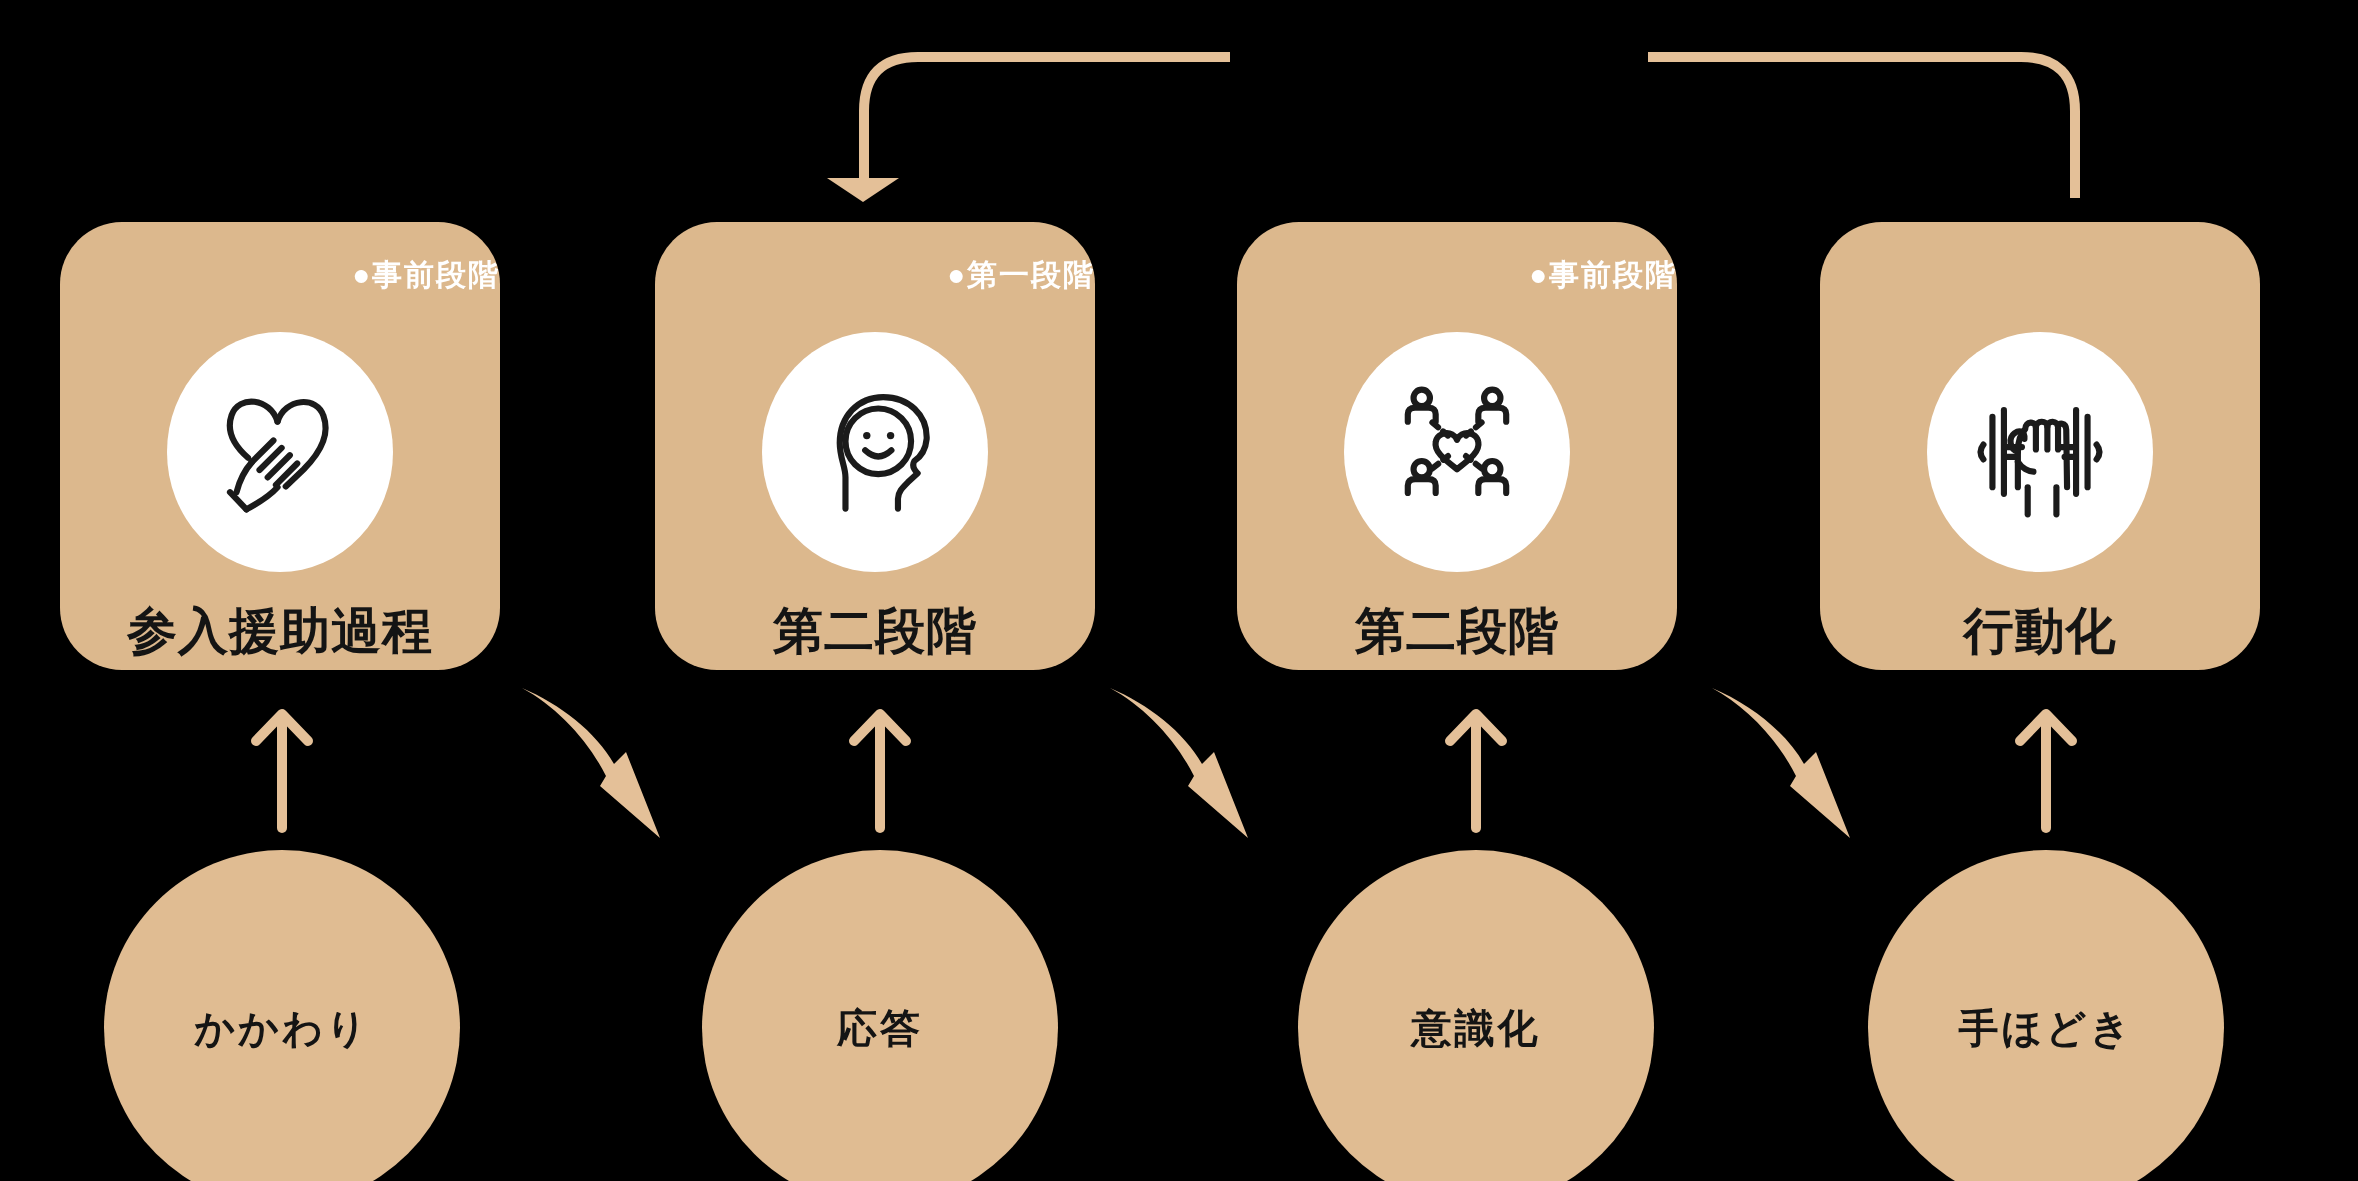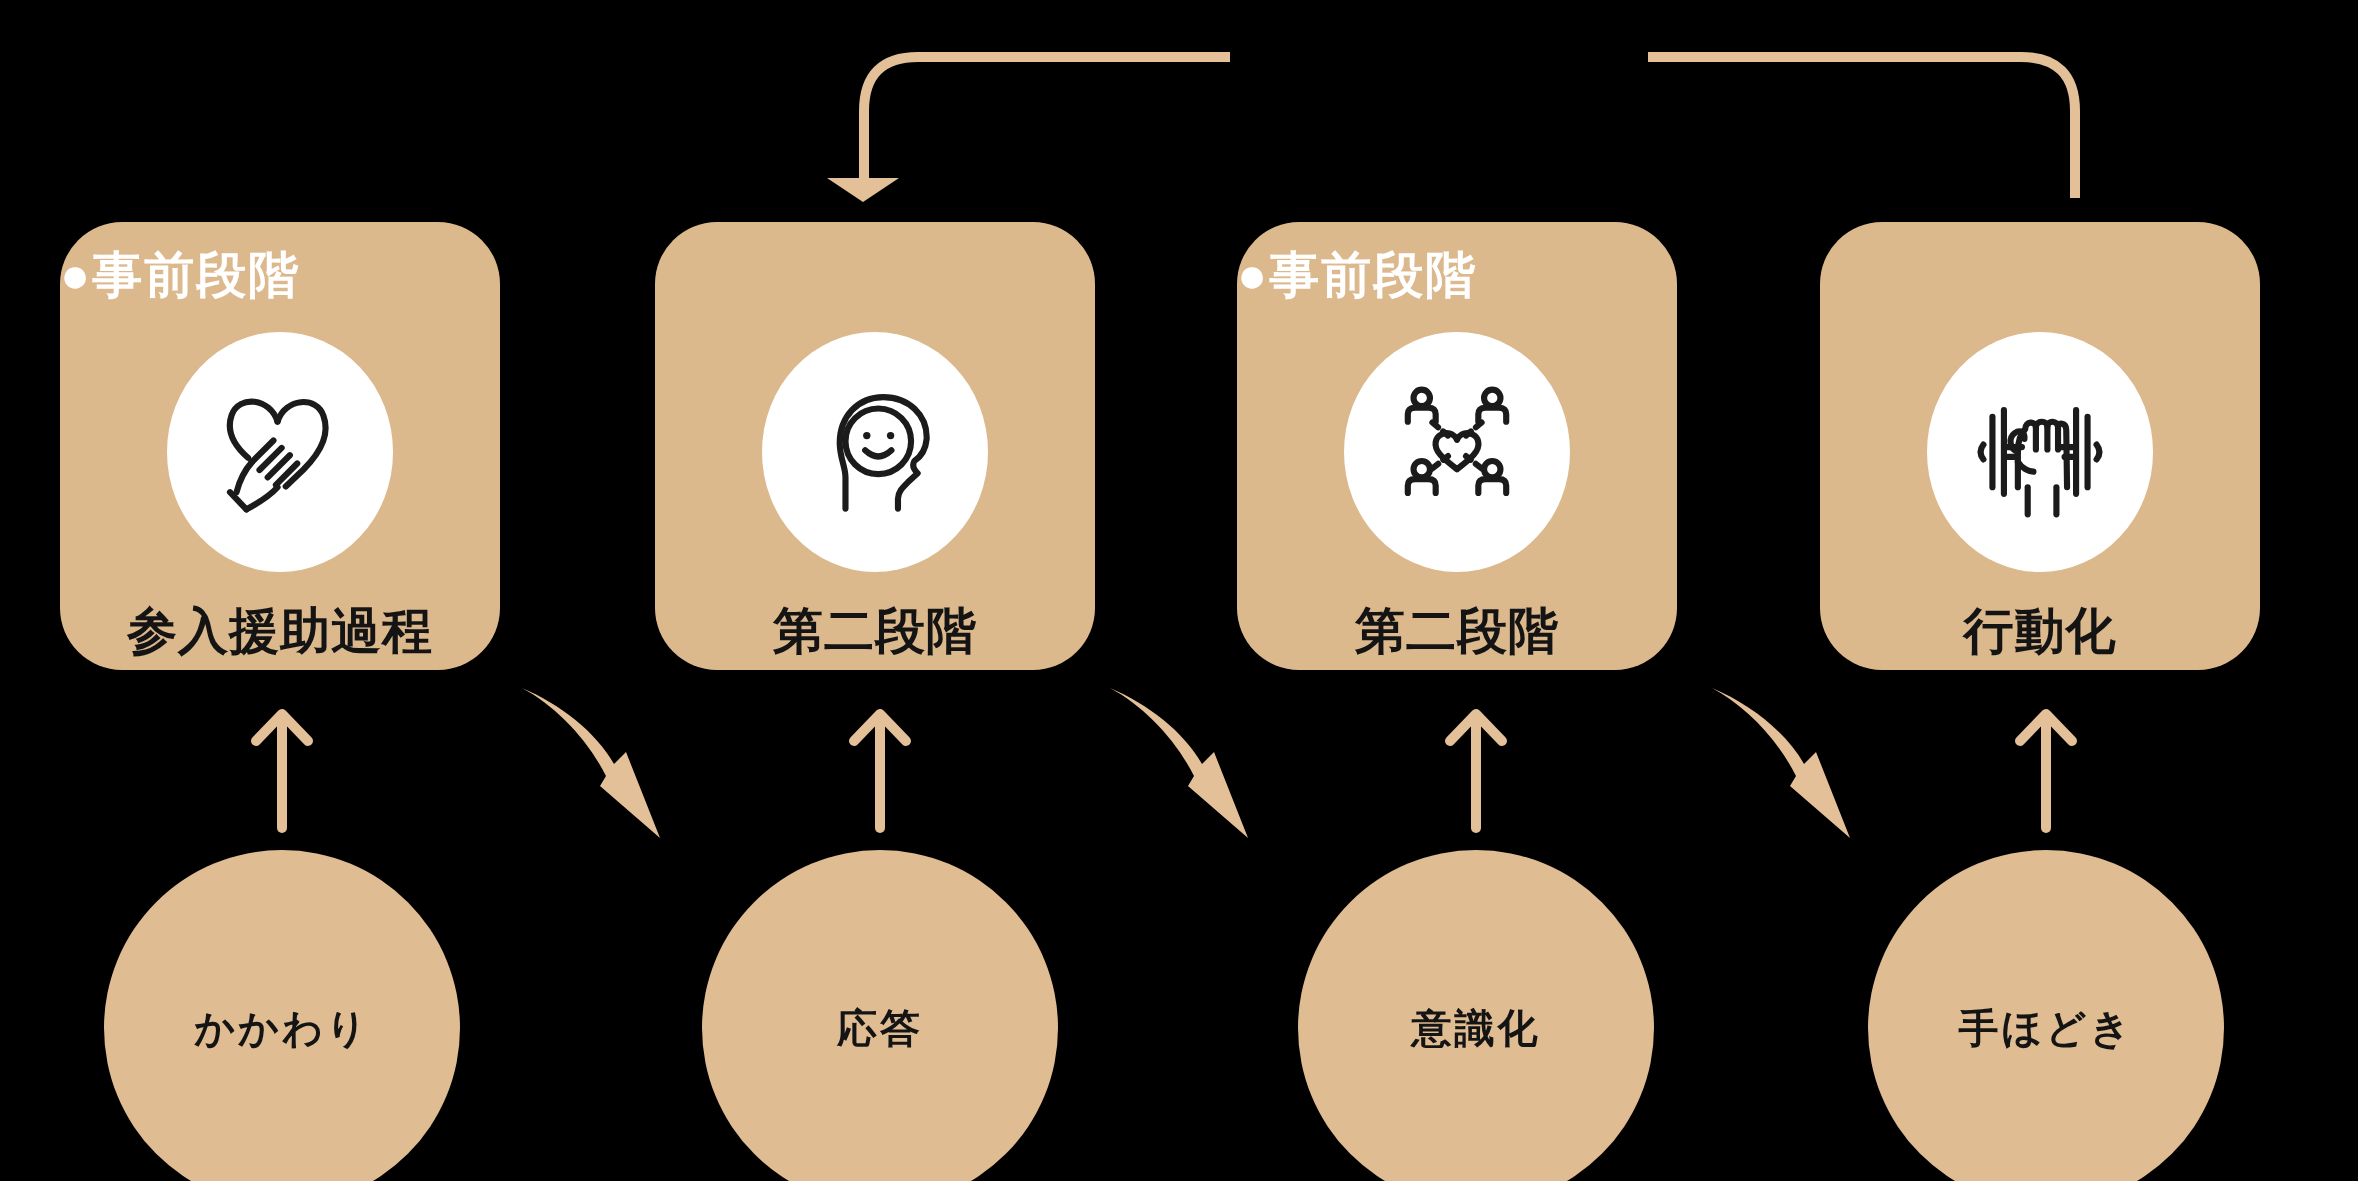--- a/index.html
+++ b/index.html
@@ -6,22 +6,22 @@
   .stage{
     position:relative;width:2358px;height:1181px;background:#000000;
     overflow:hidden;font-family:"Liberation Sans","DejaVu Sans",sans-serif;
   }
   .arrow-layer{position:absolute;left:0;top:0;width:2358px;height:1181px;}
   .box{
     position:absolute;top:222px;width:440px;height:448px;
     background:#DCB88D;border-radius:62px;
   }
   .box-heading{
-    position:absolute;top:24px;left:0;right:0;text-align:left;
-    font-size:50px;font-weight:700;color:#FFFFFF;line-height:58px;letter-spacing:2px;
+    position:absolute;top:24px;left:0;right:0;text-align:right;
+    font-size:30px;font-weight:700;color:#FFFFFF;line-height:58px;letter-spacing:2px;
   }
   .icon-circle{
     position:absolute;left:107px;top:110px;width:226px;height:240px;
     background:#FFFFFF;border-radius:50%;
     display:flex;align-items:center;justify-content:center;
   }
   .box-label{
     position:absolute;left:0;right:0;top:379px;text-align:center;
     font-size:50px;font-weight:700;color:#141414;line-height:60px;letter-spacing:1px;
   }
@@ -80,20 +80,21 @@
           <path d="M47,149 C51,133 58,121 66,112"></path>
           <path d="M59,170 C74,162 88,153 97,143"></path>
           <path d="M39,149 L59,170"></path>
         </g>
       </svg>
     </div>
     <div class="box-label">参入援助過程</div>
   </div>
 
   <div class="box" style="left:655px">
+    <div class="box-heading">●第一段階</div>
     <div class="icon-circle">
       <svg width="164" height="164" viewBox="0 0 200 200">
         <g class="icon-art">
           <path d="M128,169 L128,157 C128,149 133,144 140,137 L152,126 C147,121 145,116 148,111 C157,105 162,95 163,84 C164,55 141,33 110,33 C79,33 57,57 57,89 C57,107 64,118 64,131 L64,169"></path>
           <circle cx="104" cy="87" r="40"></circle>
           <path d="M88,98 Q104,113 120,98"></path>
         </g>
         <circle cx="90" cy="80" r="4.5" fill="#1B1B1B"></circle>
         <circle cx="119" cy="80" r="4.5" fill="#1B1B1B"></circle>
       </svg>

